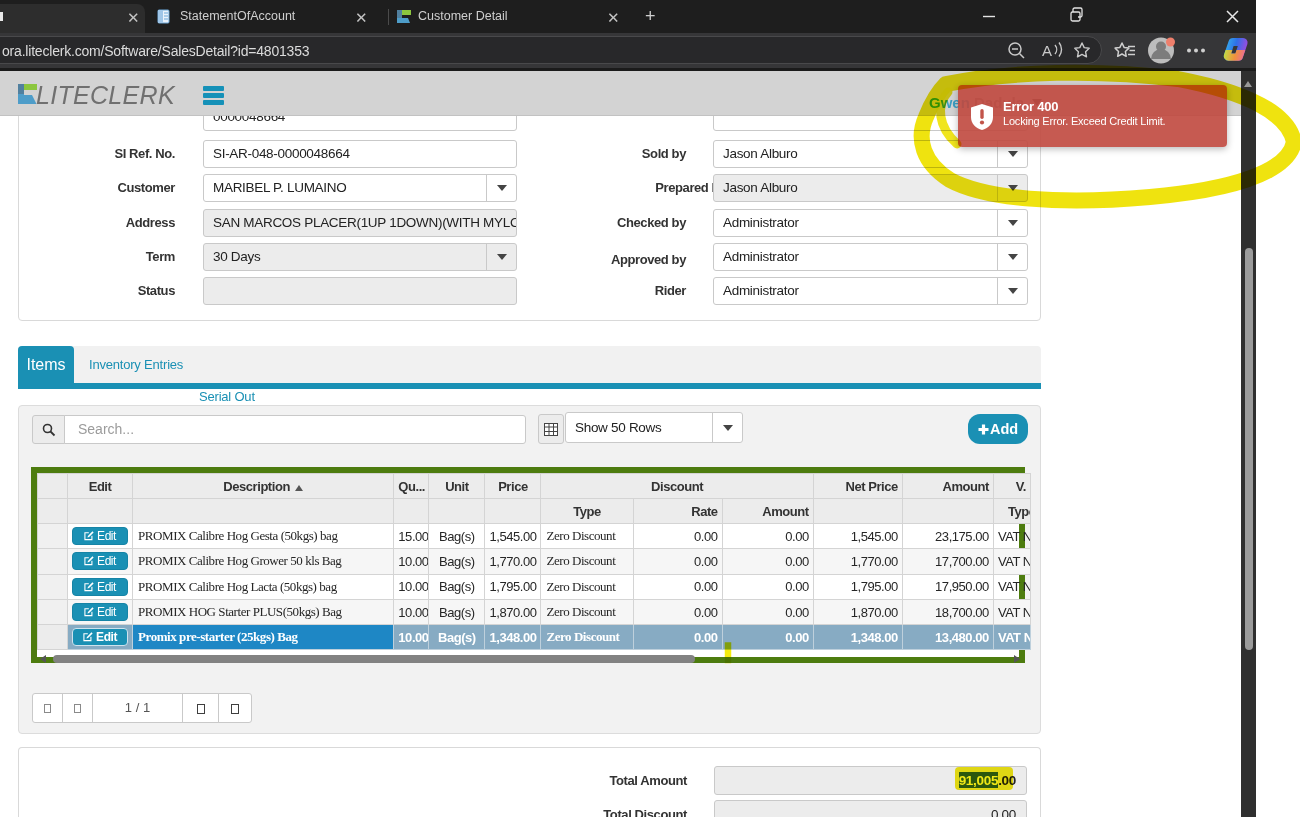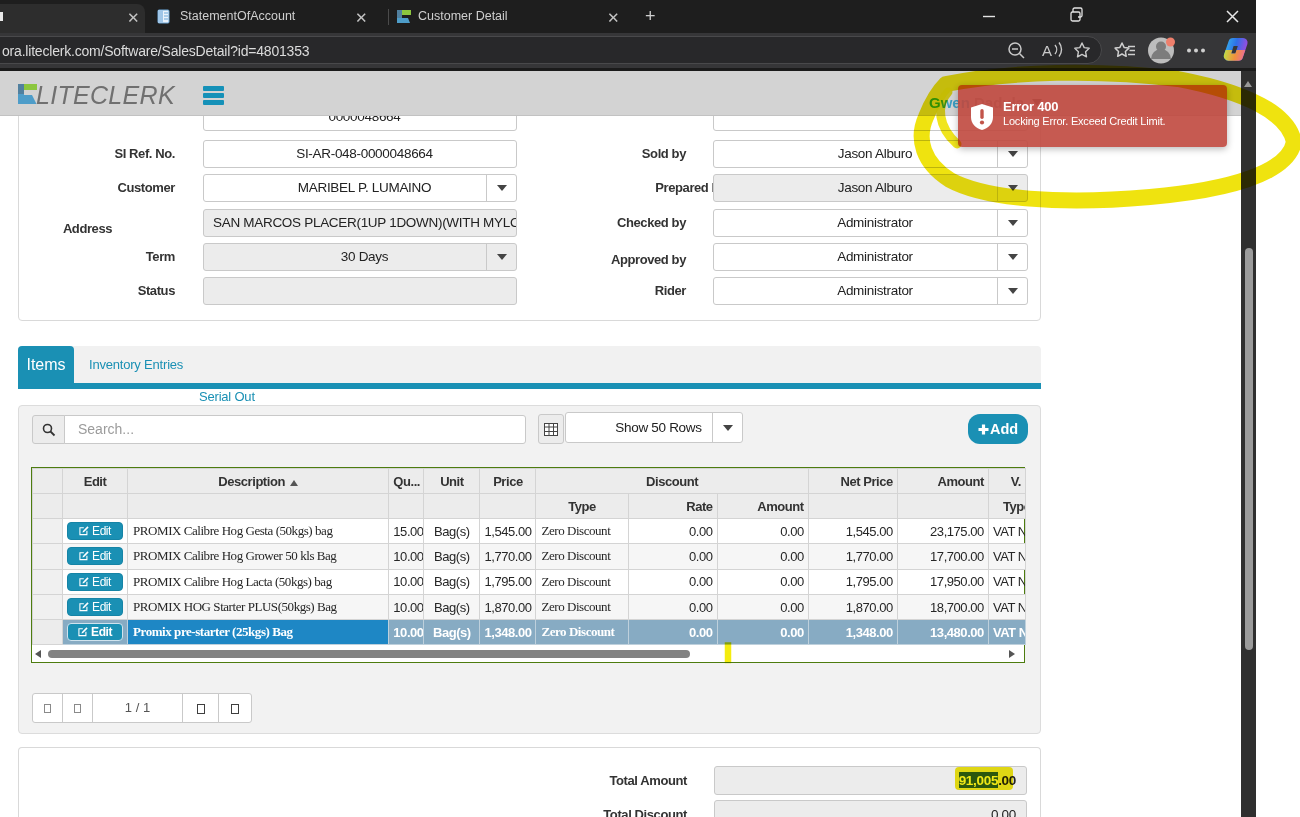--- a/index.html
+++ b/index.html
@@ -21,39 +21,39 @@
   #appheader { left:0; top:71px; width:1241px; height:45px; background:#d3d3d3; border-bottom:1px solid #c2c2c2; z-index:10; }
   #brand { left:36px; top:12px; font-size:25px; line-height:25px; color:#707070; letter-spacing:0.3px; z-index:11;font-style:italic; }
   .hbar { left:203px; width:21px; height:4.6px; background:#1591b8; border-radius:1px; z-index:11; }
   #gwen { font-size:15px; font-weight:bold; z-index:11; }
   
   #vtrack { left:1241px; top:71px; width:15px; height:746px; background:#2f2f2f; z-index:5; }
   #vthumb { left:1244.5px; top:248px; width:8px; height:402px; background:#9b9b9b; border-radius:4px; z-index:6; }
   
   #formcard { left:18px; top:98px; width:1023px; height:223px; border:1px solid #d9d9d9; border-radius:4px; background:#fff; z-index:1; }
   .flabel { font-size:13px; font-weight:bold; letter-spacing:-0.4px; color:#333; text-align:right; height:31px; line-height:31px; z-index:2; }
-  .inp { height:31px; border:1px solid #c9c9c9; border-radius:3px; background:#fff; font-size:13.5px; letter-spacing:-0.3px; color:#222; line-height:29px; padding-left:9px; white-space:nowrap; overflow:hidden; z-index:2;text-align:center; }
+  .inp { height:31px; border:1px solid #c9c9c9; border-radius:3px; background:#fff; font-size:13.5px; letter-spacing:-0.3px; color:#222; line-height:29px; padding-left:9px; white-space:nowrap; overflow:hidden; z-index:2; }
   .inp.gray { background:#ececec; }
   .sel .arr { position:absolute; right:0; top:0; width:30px; height:29px; border-left:1px solid #c9c9c9; }
   .sel .arr:after { content:""; position:absolute; left:10px; top:12px; border-left:5px solid transparent; border-right:5px solid transparent; border-top:6px solid #444; }
   #formbits .inp { height:28px; line-height:26px; }
   #formbits .flabel { height:28px; line-height:28px; }
   #formbits .sel .arr { height:26px; }
   #formbits .sel .arr:after { top:10px; }
   #totals .inp { height:29px; line-height:27px; }
   #totals .flabel { height:29px; line-height:29px; }
   
   #tabsbg { left:18px; top:346px; width:1023px; height:37px; background:#f1f1f1; border-radius:4px 4px 0 0; z-index:1; }
   #tab-items { left:18px; top:346px; width:56px; height:37px; background:#1a90b4; color:#fff; font-size:16px; text-align:center; line-height:37px; border-radius:4px 4px 0 0; z-index:2; }
   .tablink { top:357px; color:#1a90b4; font-size:13px; z-index:2; white-space:nowrap; letter-spacing:-0.2px; }
   #tabline { left:18px; top:383px; width:1023px; height:6px; background:#1a90b4; z-index:2; }
   
   #panel { left:18px; top:405px; width:1023px; height:329px; background:#f2f2f2; border:1px solid #dcdcdc; border-radius:4px; z-index:1; }
   
-  #tablewrap { left:31px; top:467px; width:994px; height:196px; background:#fff; border:1px solid #4d7c0f; z-index:2; }
+  #tablewrap { left:31px; top:467px; width:994px; height:196px; background:#fff; border:6px solid #4d7c0f; z-index:2; }
   #grid { border-collapse:collapse; table-layout:fixed; width:994px; font-size:13px; letter-spacing:-0.45px; color:#262626; }
   #grid td { border:1px solid #d4d4d4; height:25.3px; padding:0 4px; white-space:nowrap; overflow:hidden; }
   #grid tr.hr td { background:#ececec; font-weight:bold; color:#333; text-align:center; height:25px; }
   #grid td.sc { background:#f0f0f0; }
   #grid tr.z td { background:#f6f6f6; }
   #grid tr.z td.sc { background:#f0f0f0; }
   #grid td.ra { text-align:right; }
   #grid td.cc { text-align:center; }
   #grid td.dc { text-align:left; padding-left:5px;font-family:Liberation Serif, serif; }
   #grid td.cl { text-align:left; padding-left:4px; }
@@ -174,21 +174,21 @@
 <div class="abs" id="formcard"></div>
 <div class="abs" id="formbits">
 
   <div class="abs inp" style="left:203px;top:103px;width:314px;">0000048664</div>
   <div class="abs inp" style="left:713px;top:103px;width:315px;"></div>
 
   <div class="abs flabel" style="left:0;top:140px;width:175px;">SI Ref. No.</div>
   <div class="abs inp" style="left:203px;top:140px;width:314px;">SI-AR-048-0000048664</div>
   <div class="abs flabel" style="left:0;top:174px;width:175px;">Customer</div>
   <div class="abs inp sel" style="left:203px;top:174px;width:314px;">MARIBEL P. LUMAINO<span class="arr"></span></div>
-  <div class="abs flabel" style="left:0;top:215px;width:175px;text-align:center;">Address</div>
+  <div class="abs flabel" style="left:0;top:209px;width:175px;">Address</div>
   <div class="abs inp gray" style="left:203px;top:209px;width:314px;">SAN MARCOS PLACER(1UP 1DOWN)(WITH MYLO</div>
   <div class="abs flabel" style="left:0;top:243px;width:175px;">Term</div>
   <div class="abs inp gray sel" style="left:203px;top:243px;width:314px;">30 Days<span class="arr"></span></div>
   <div class="abs flabel" style="left:0;top:277px;width:175px;">Status</div>
   <div class="abs inp gray" style="left:203px;top:277px;width:314px;"></div>
 
   <div class="abs flabel" style="left:486px;top:140px;width:200px;">Sold by</div>
   <div class="abs inp sel" style="left:713px;top:140px;width:315px;">Jason Alburo<span class="arr"></span></div>
   <div class="abs flabel" style="left:486px;top:174px;width:200px;margin-left:40px;">Prepared by</div>
   <div class="abs inp gray sel" style="left:713px;top:174px;width:315px;">Jason Alburo<span class="arr"></span></div>

